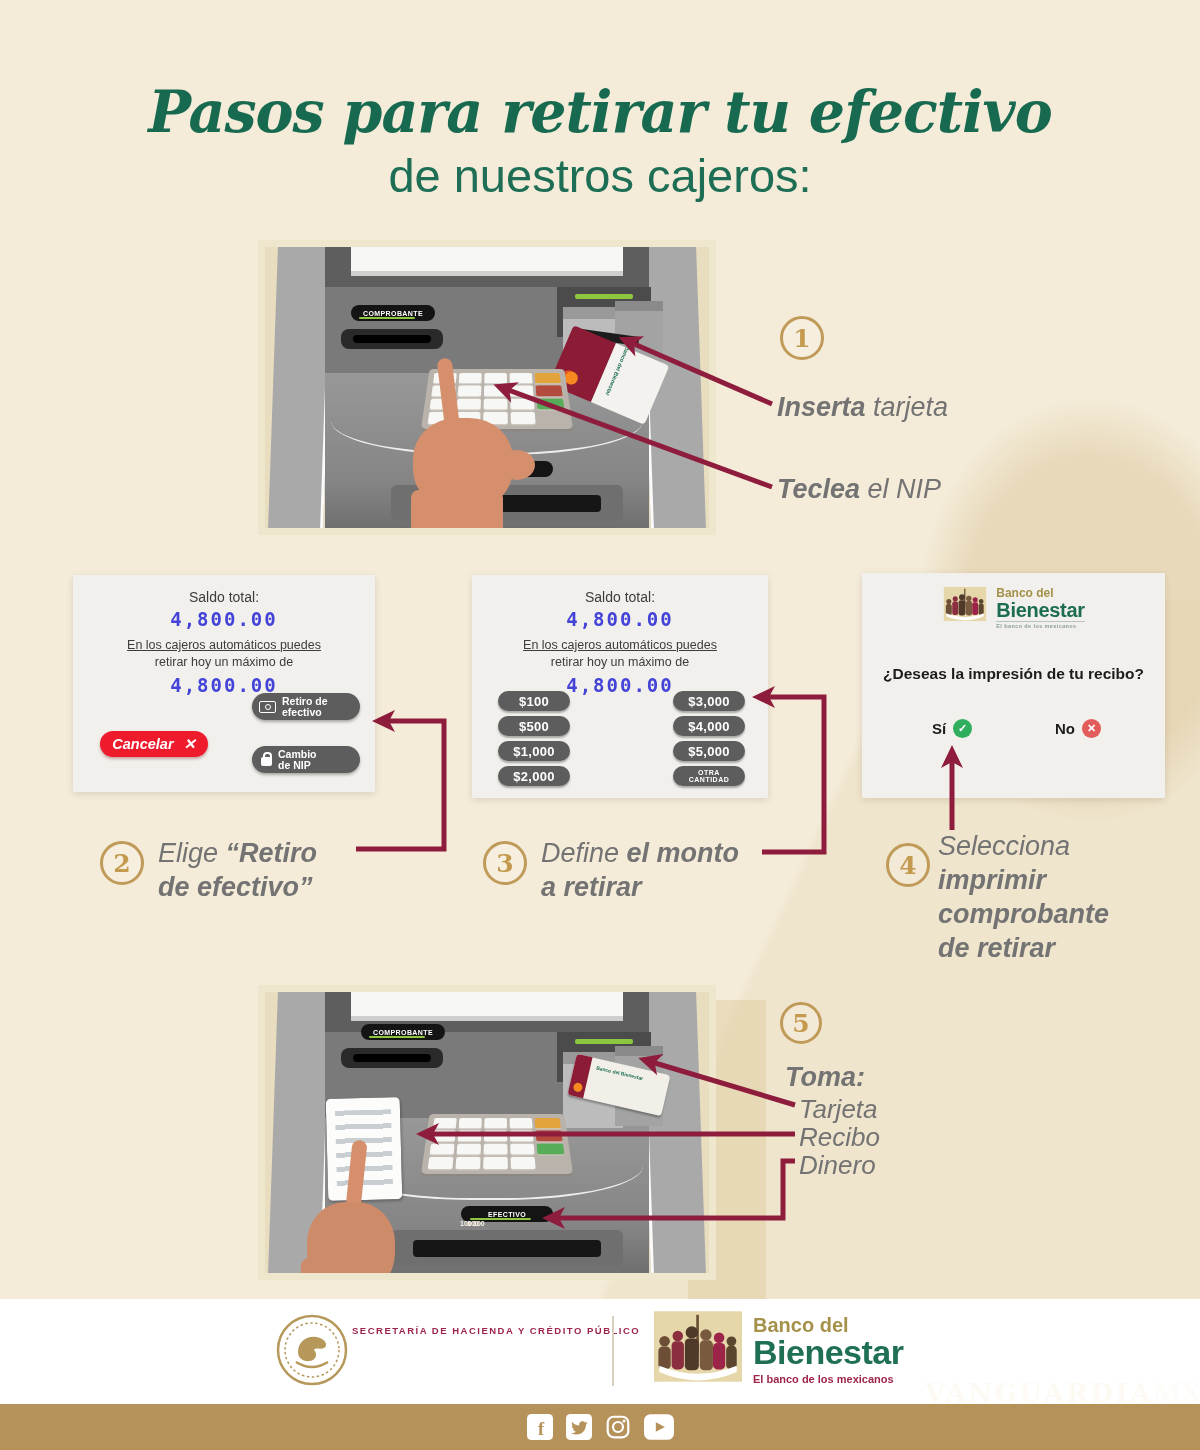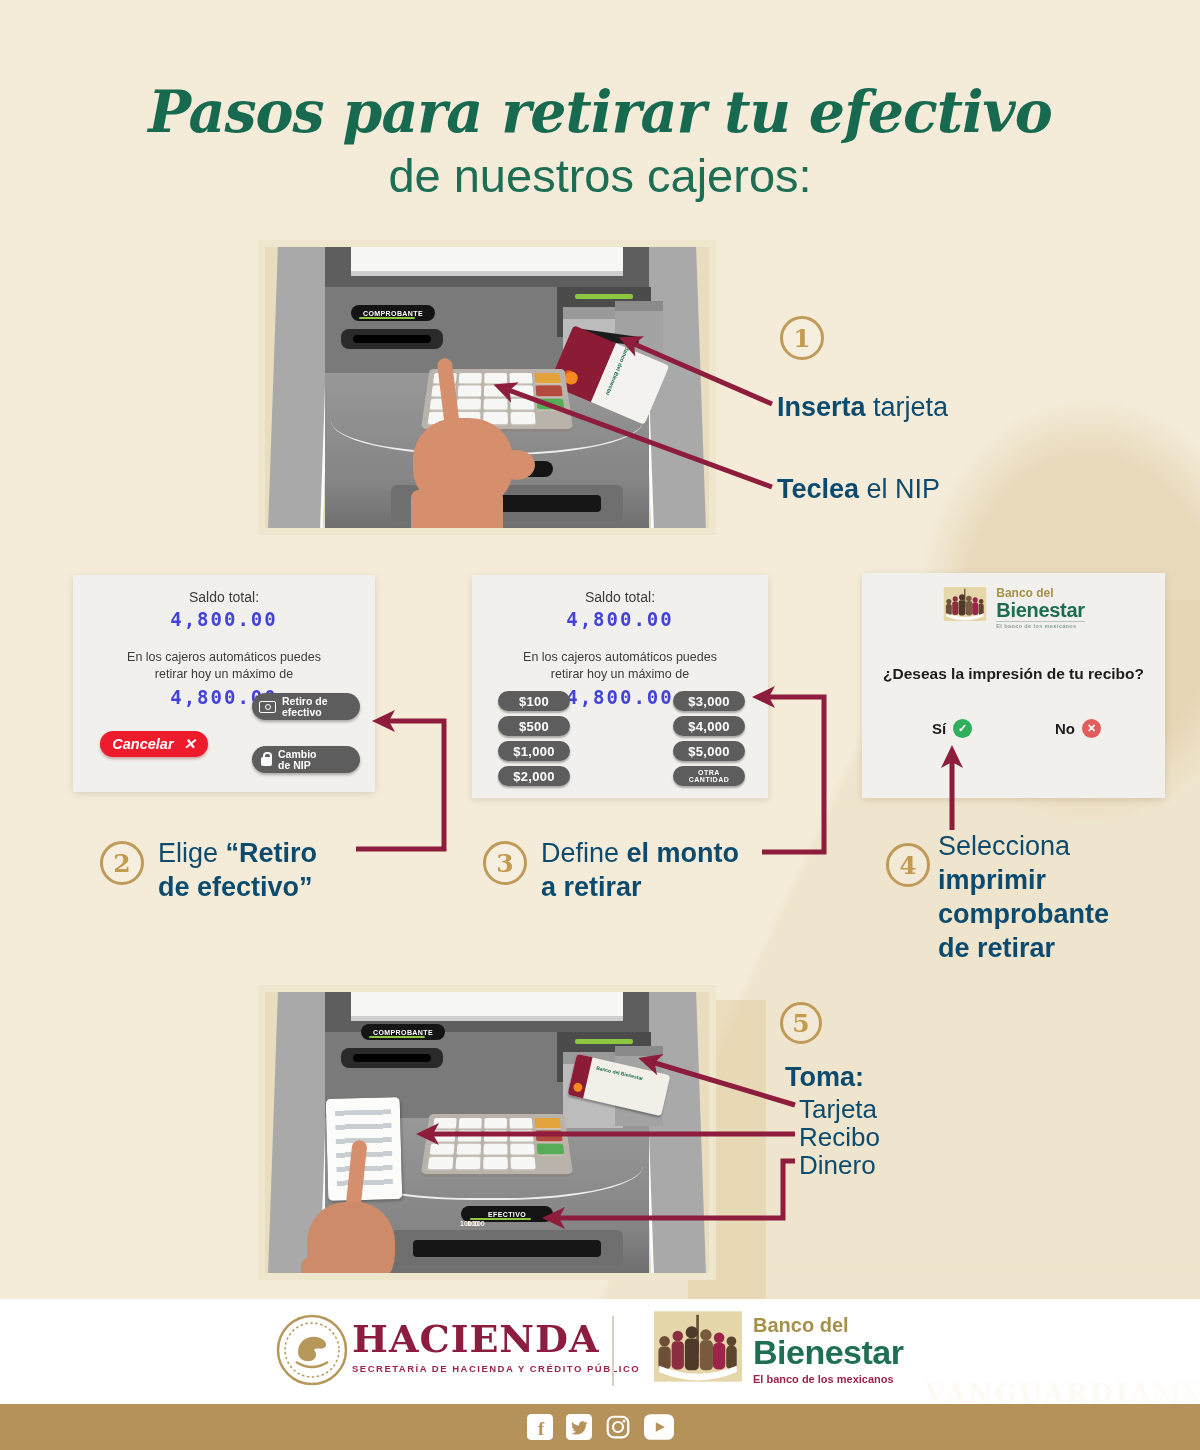--- a/index.html
+++ b/index.html
@@ -59,29 +59,29 @@
   .cardout .cdot2{left:4px;bottom:5px;width:9px;height:9px;border-radius:50%;background:#f6891f;}
   .cardout .ctxt{left:22px;top:6px;font-size:5px;font-weight:700;color:#1e6e52;transform:rotate(0deg);}
   .bills{left:190px;top:226px;width:112px;}
   .bill{position:relative;height:13px;margin-bottom:2px;background:#d8c395;border-radius:2px;box-shadow:0 1px 0 rgba(0,0,0,.25);}
   .bill::after{content:"";position:absolute;left:36%;width:30%;top:1px;bottom:1px;background:#8a6b42;opacity:.8;border-radius:2px;}
   .bill span{position:absolute;left:5px;top:2px;font-size:7px;font-weight:800;color:#fdf6e8;}
   .bill.b2{margin-left:7px;}.bill.b3{margin-left:13px;}
 
   
   .stepc{position:absolute;width:44px;height:44px;box-sizing:border-box;border:3.5px solid #c09a58;border-radius:50%;color:#c49a4e;font-family:"DejaVu Serif",serif;font-weight:700;font-size:25px;display:flex;align-items:center;justify-content:center;background:rgba(255,255,255,.2);}
-  .slabel{position:absolute;color:#0c4a6e;font-size:27px;line-height:34px;}
+  .slabel{position:absolute;color:#737373;font-size:27px;line-height:34px;font-style:italic;}
 
   
   .screen-panel{position:absolute;background:#f2f0ec;border-radius:1px;box-shadow:0 2px 7px rgba(120,100,70,.2);}
   .bal{width:100%;text-align:center;color:#3c3c3c;}
   .bal-label{font-size:14px;margin-top:14px;}
   .bal-value{font-family:"DejaVu Sans Mono",monospace;font-weight:700;font-size:19px;letter-spacing:2px;color:#4443d8;margin-top:3px;}
   .bal-line{font-size:12.5px;line-height:17px;}
-  .bal-line.first{margin-top:19px;}
+  .bal-line.first{margin-top:7px;text-decoration:underline;}
   .cancel-btn{position:absolute;left:27px;top:156px;width:108px;height:26px;background:#ee1b2d;border-radius:14px;color:#fff;display:flex;align-items:center;justify-content:center;gap:10px;font-weight:800;font-style:italic;font-size:14.5px;box-shadow:0 2px 3px rgba(120,20,30,.35);}
   .gbtn{position:absolute;width:108px;height:27px;background:#5d5d5d;border-radius:14px;color:#fff;display:flex;align-items:center;padding-left:7px;box-sizing:border-box;gap:6px;box-shadow:0 2px 3px rgba(60,60,60,.4);}
   .gbtn-tx{font-size:10.5px;font-weight:800;line-height:10.5px;text-align:left;}
   .gbtn-tx span{display:block;}
   .ic-cash{width:15px;height:10px;border:1.5px solid #fff;border-radius:2px;position:relative;flex:none;}
   .ic-cash::after{content:"";position:absolute;left:4.5px;top:2px;width:4px;height:4px;border:1px solid #fff;border-radius:50%;}
   .ic-lock{width:11px;height:9px;background:#fff;border-radius:2px;position:relative;flex:none;margin-top:4px;margin-left:2px;}
   .ic-lock::before{content:"";position:absolute;left:1.5px;top:-5px;width:5px;height:5px;border:2px solid #fff;border-bottom:none;border-radius:4px 4px 0 0;}
   .abtn{position:absolute;width:72px;height:20px;background:#5d5d5d;border-radius:10px;color:#fff;font-weight:800;font-size:13px;letter-spacing:.3px;display:flex;align-items:center;justify-content:center;box-shadow:0 2px 2px rgba(60,60,60,.4);}
   .abtn.small{flex-direction:column;font-size:7px;line-height:7.5px;letter-spacing:.5px;}
@@ -390,21 +390,20 @@
       <line x1="795" y1="1134" x2="423" y2="1134" marker-end="url(#ah)"></line>
       <polyline points="795,1161 783,1161 783,1218 549,1218" marker-end="url(#ah)"></polyline>
     </g>
   </svg>
 
   <div class="footer-band"></div>
   <svg class="abs" style="left:276px;top:1314px;" width="72" height="72">
       <use href="#seal"></use>
     </svg>
   <div class="abs" style="left:352px;top:1320px;">
-    <div class="hac-name">HACIENDA</div>
     <div class="hac-sub">SECRETARÍA DE HACIENDA Y CRÉDITO PÚBLICO</div>
   </div>
   <div class="fdivider"></div>
   <svg class="abs" style="left:654px;top:1310px;" width="88" height="73">
       <use href="#mural"></use>
     </svg>
   <div class="abs" style="left:753px;top:1315px;">
     <div class="bdl-top">Banco del</div>
     <div class="bdl-main">Bienestar</div>
     <div class="bdl-tag">El banco de los mexicanos</div>

